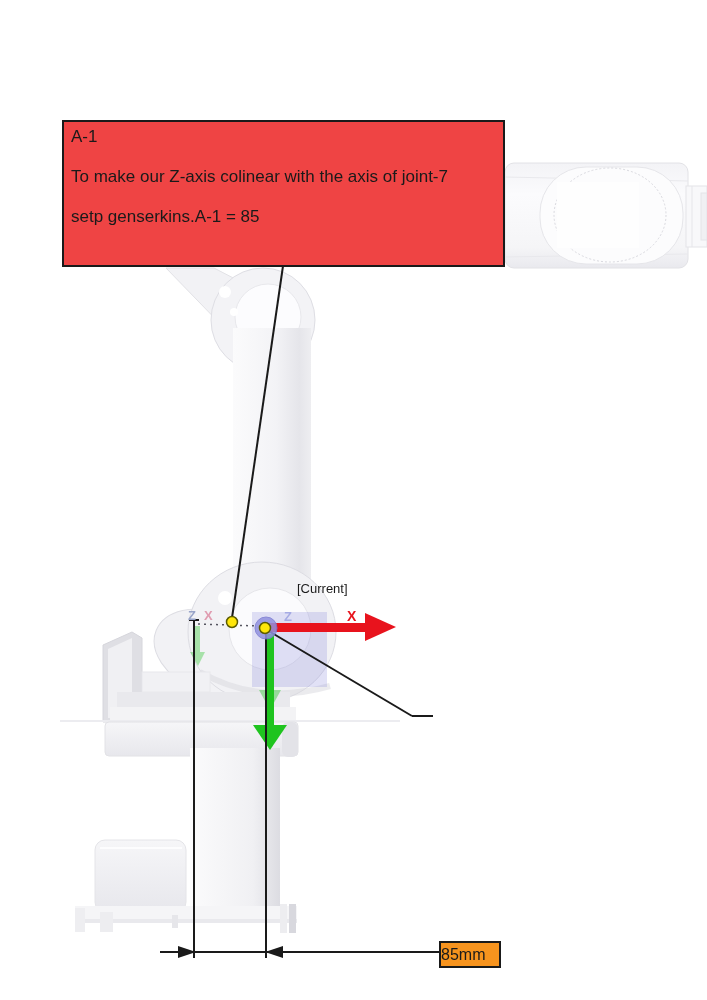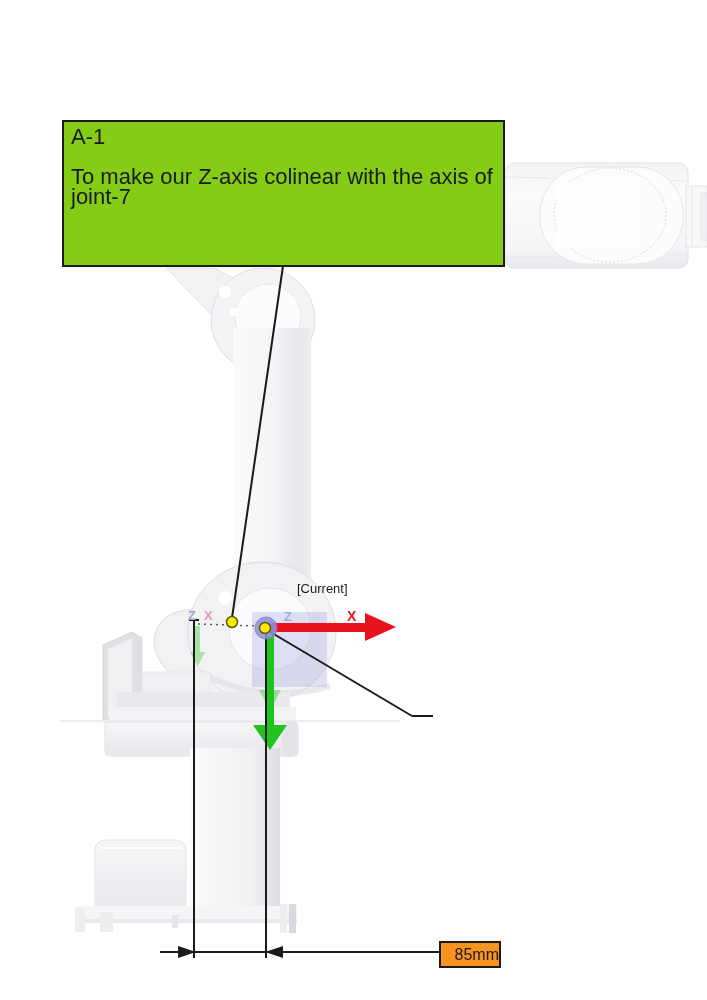--- a/index.html
+++ b/index.html
@@ -1,31 +1,31 @@
 <!DOCTYPE html>
 <html><head>
 <meta charset="utf-8">
 <style>
   html,body{margin:0;padding:0;background:#ffffff;}
   .canvas{position:relative;width:707px;height:1000px;background:#ffffff;overflow:hidden;
           font-family:"Liberation Sans", sans-serif;color:#1a1a1a;}
   .layer{position:absolute;left:0;top:0;}
   
   .note-box{position:absolute;left:62px;top:120px;width:443px;height:147px;
-            background:#84cc16;border:2px solid #1a1a1a;box-sizing:border-box;
-            padding:5px 7px;font-size:22px;line-height:20px;}
+            background:#ef4444;border:2px solid #1a1a1a;box-sizing:border-box;
+            padding:5px 7px;font-size:17px;line-height:20px;}
   .note-box .spacer{height:20px;}
   
   .axis-label{position:absolute;left:432px;top:700px;width:145px;height:34px;
               background:#F6F290;border:2px solid #1a1a1a;box-sizing:border-box;
               display:flex;align-items:center;justify-content:center;font-size:18px;}
   
   .dim-label{position:absolute;left:439px;top:941px;width:62px;height:27px;
              background:#F7941E;border:2px solid #1a1a1a;box-sizing:border-box;
-             display:flex;align-items:center;justify-content:flex-end;font-size:16px;}
+             display:flex;align-items:center;justify-content:flex-start;font-size:16px;}
   
   .coord{position:absolute;font-size:13px;font-weight:bold;line-height:14px;}
   .coord.prev-z{left:188px;top:609px;color:#98A4C8;}
   .coord.prev-x{left:204px;top:609px;color:#E09CB0;}
   .coord.cur-z{left:284px;top:610px;color:#A6ABE4;}
   .coord.cur-cur{left:297px;top:582px;color:#1b1b1b;font-weight:normal;}
   .coord.cur-x{left:347px;top:609px;color:#E8141D;font-size:14px;}
 </style>
 </head>
 <body>
@@ -152,20 +152,21 @@
     <circle cx="266" cy="628" r="11" fill="#9191E0" opacity="0.85" stroke="#7a7ad0"></circle>
     <circle cx="232" cy="622" r="5.5" fill="#FFE60A" stroke="#5c5c00" stroke-width="1.5"></circle>
     <circle cx="265" cy="628" r="5.5" fill="#FFE60A" stroke="#5c5c00" stroke-width="1.5"></circle>
   </svg>
 
   <div class="note-box">
     <div>A-1</div>
     <div class="spacer"></div>
     <div>To make our Z-axis colinear with the axis of joint-7</div>
     <div class="spacer"></div>
+    <div>setp genserkins.A-1 = 85</div>
   </div>
 
 
   <div class="dim-label">
     <span>85mm</span>
   </div>
 
   <span class="coord prev-z">Z</span>
   <span class="coord prev-x">X</span>
   <span class="coord cur-z">Z</span>

